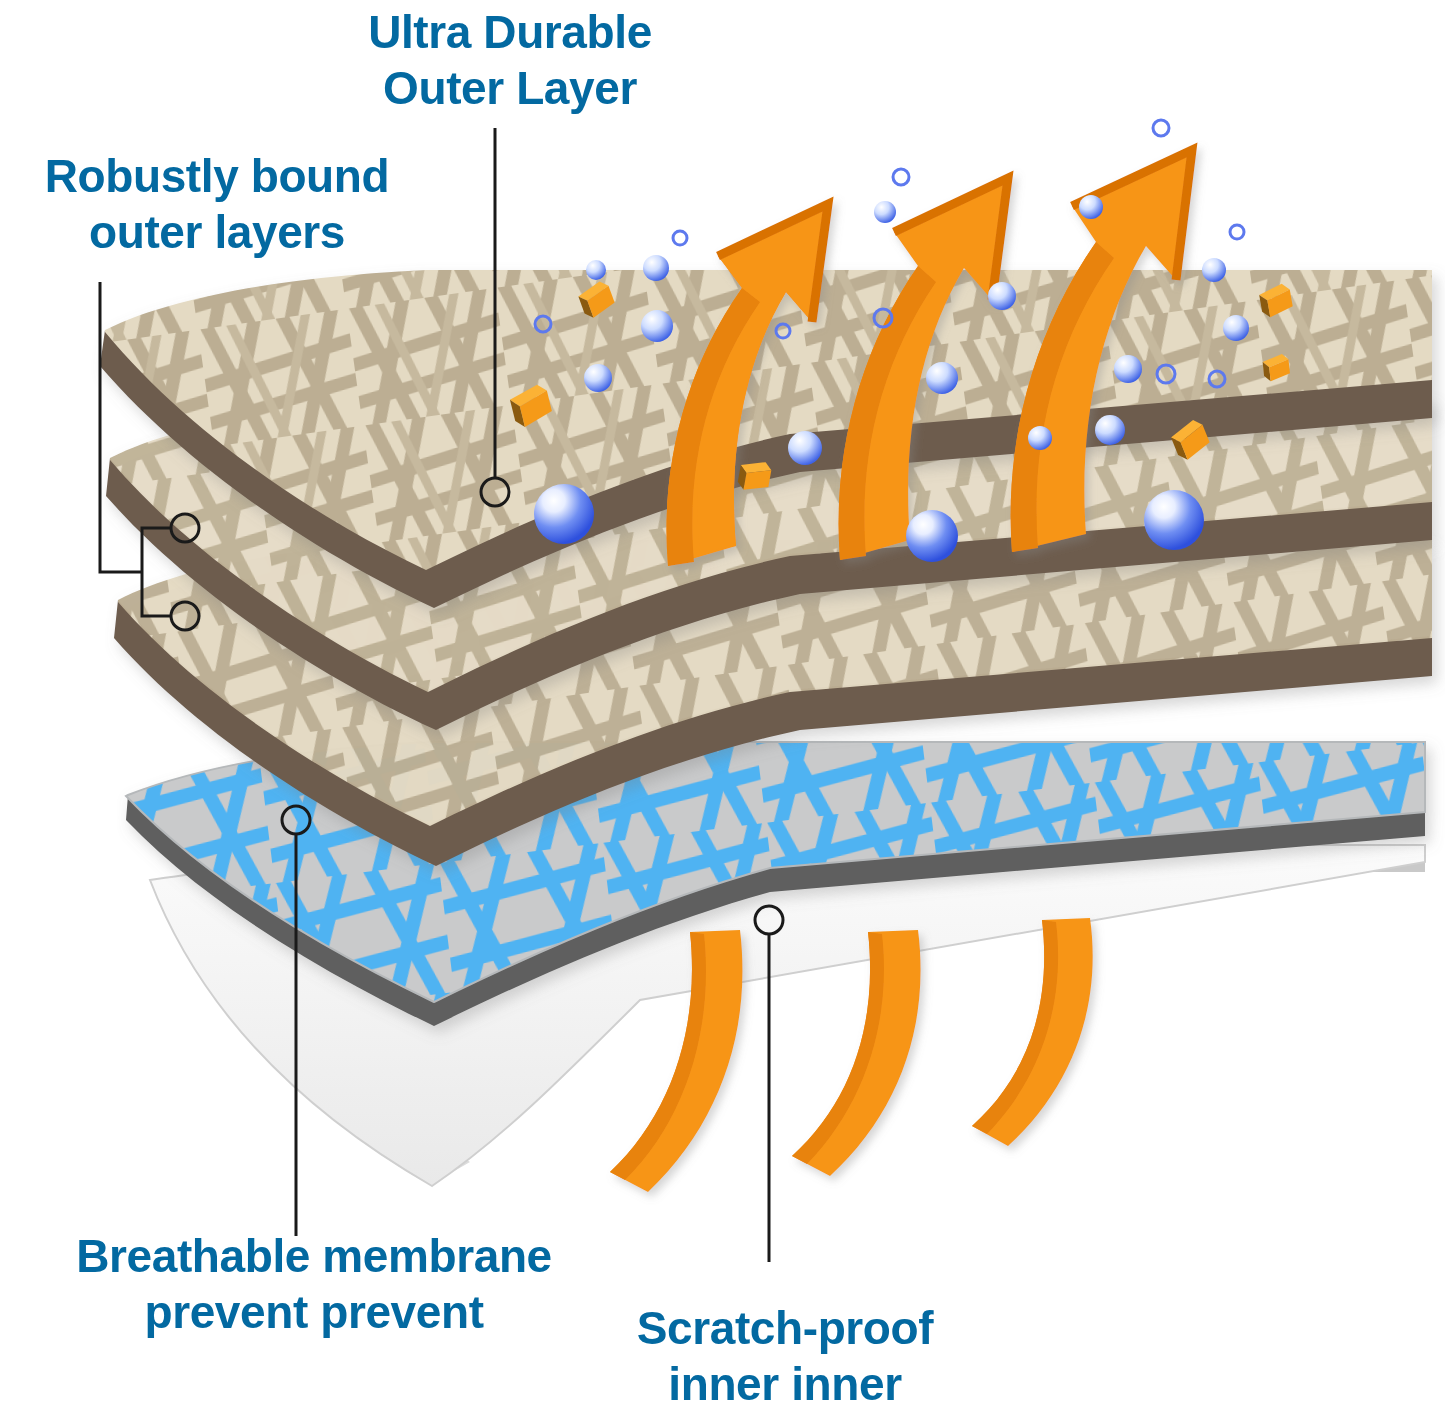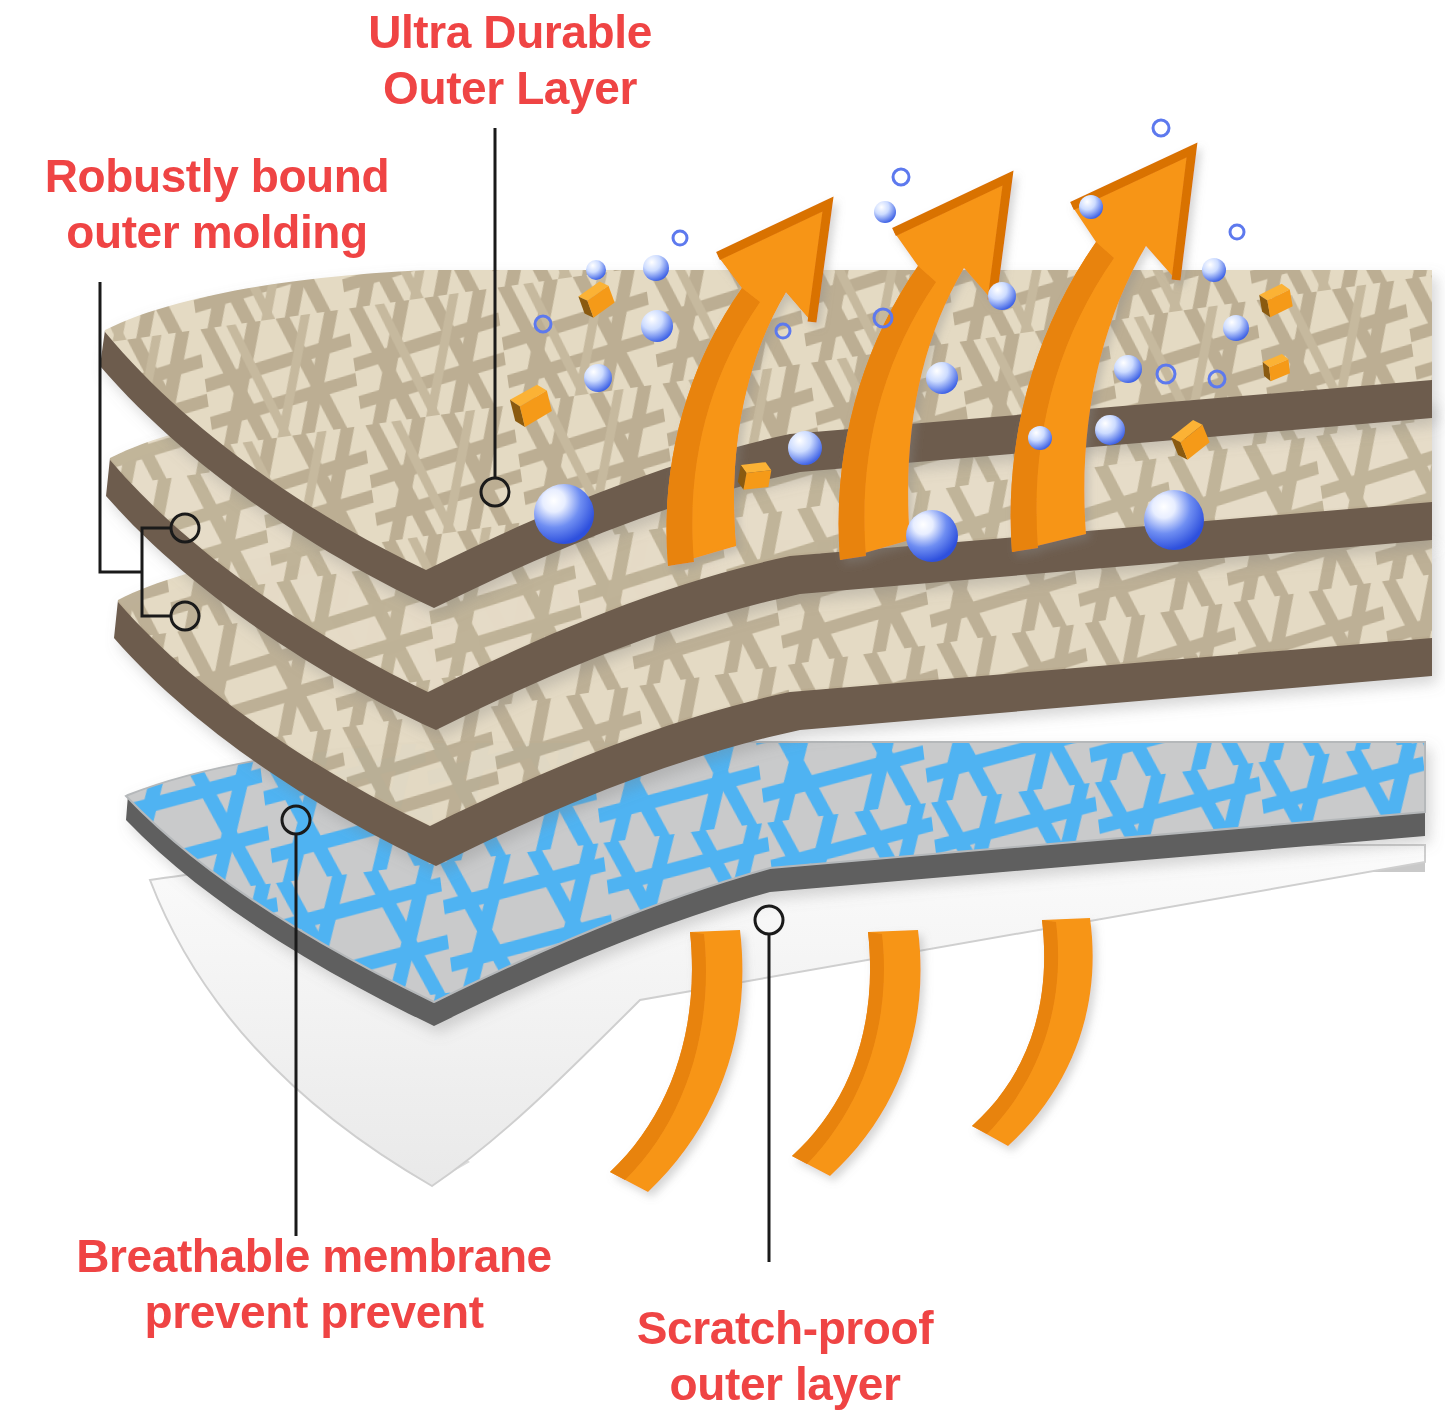--- a/index.html
+++ b/index.html
@@ -1,20 +1,20 @@
 <!DOCTYPE html>
 <html><head>
 <meta charset="utf-8">
 <style>
   html,body{margin:0;padding:0;background:#ffffff;}
   body{width:1445px;height:1421px;overflow:hidden;
        font-family:"Liberation Sans","DejaVu Sans",sans-serif;}
   #stage{position:relative;width:1445px;height:1421px;background:#ffffff;}
   #art{position:absolute;left:0;top:0;width:1445px;height:1421px;}
-  .lbl{position:absolute;color:#ef4444;font-weight:700;
+  .lbl{position:absolute;color:#0369a1;font-weight:700;
        font-family:"Liberation Sans","DejaVu Sans",sans-serif;
        font-size:46px;line-height:1.22;letter-spacing:-0.4px;
        white-space:pre-line;}
   #lbl-ultra{left:320px;top:4px;width:380px;text-align:center;}
   #lbl-robust{left:2px;top:148px;width:430px;text-align:center;}
   #lbl-breathe{left:4px;top:1228px;width:620px;text-align:center;}
   #lbl-scratch{left:585px;top:1300px;width:400px;text-align:center;}
 </style>
 </head>
 <body>
@@ -348,21 +348,21 @@
       <path d="M769 934 L769 1262"></path>
       <circle cx="769" cy="920" r="14" fill="none"></circle>
     </g>
   </g>
 </svg>
 
 <div class="lbl" id="lbl-ultra">Ultra Durable
 Outer Layer</div>
 
 <div class="lbl" id="lbl-robust">Robustly bound
-outer molding</div>
+outer layers</div>
 
 <div class="lbl" id="lbl-breathe">Breathable membrane
 prevent prevent</div>
 
 <div class="lbl" id="lbl-scratch">Scratch-proof
-outer layer</div>
+inner inner</div>
 
 </div>
 
 </body></html>

